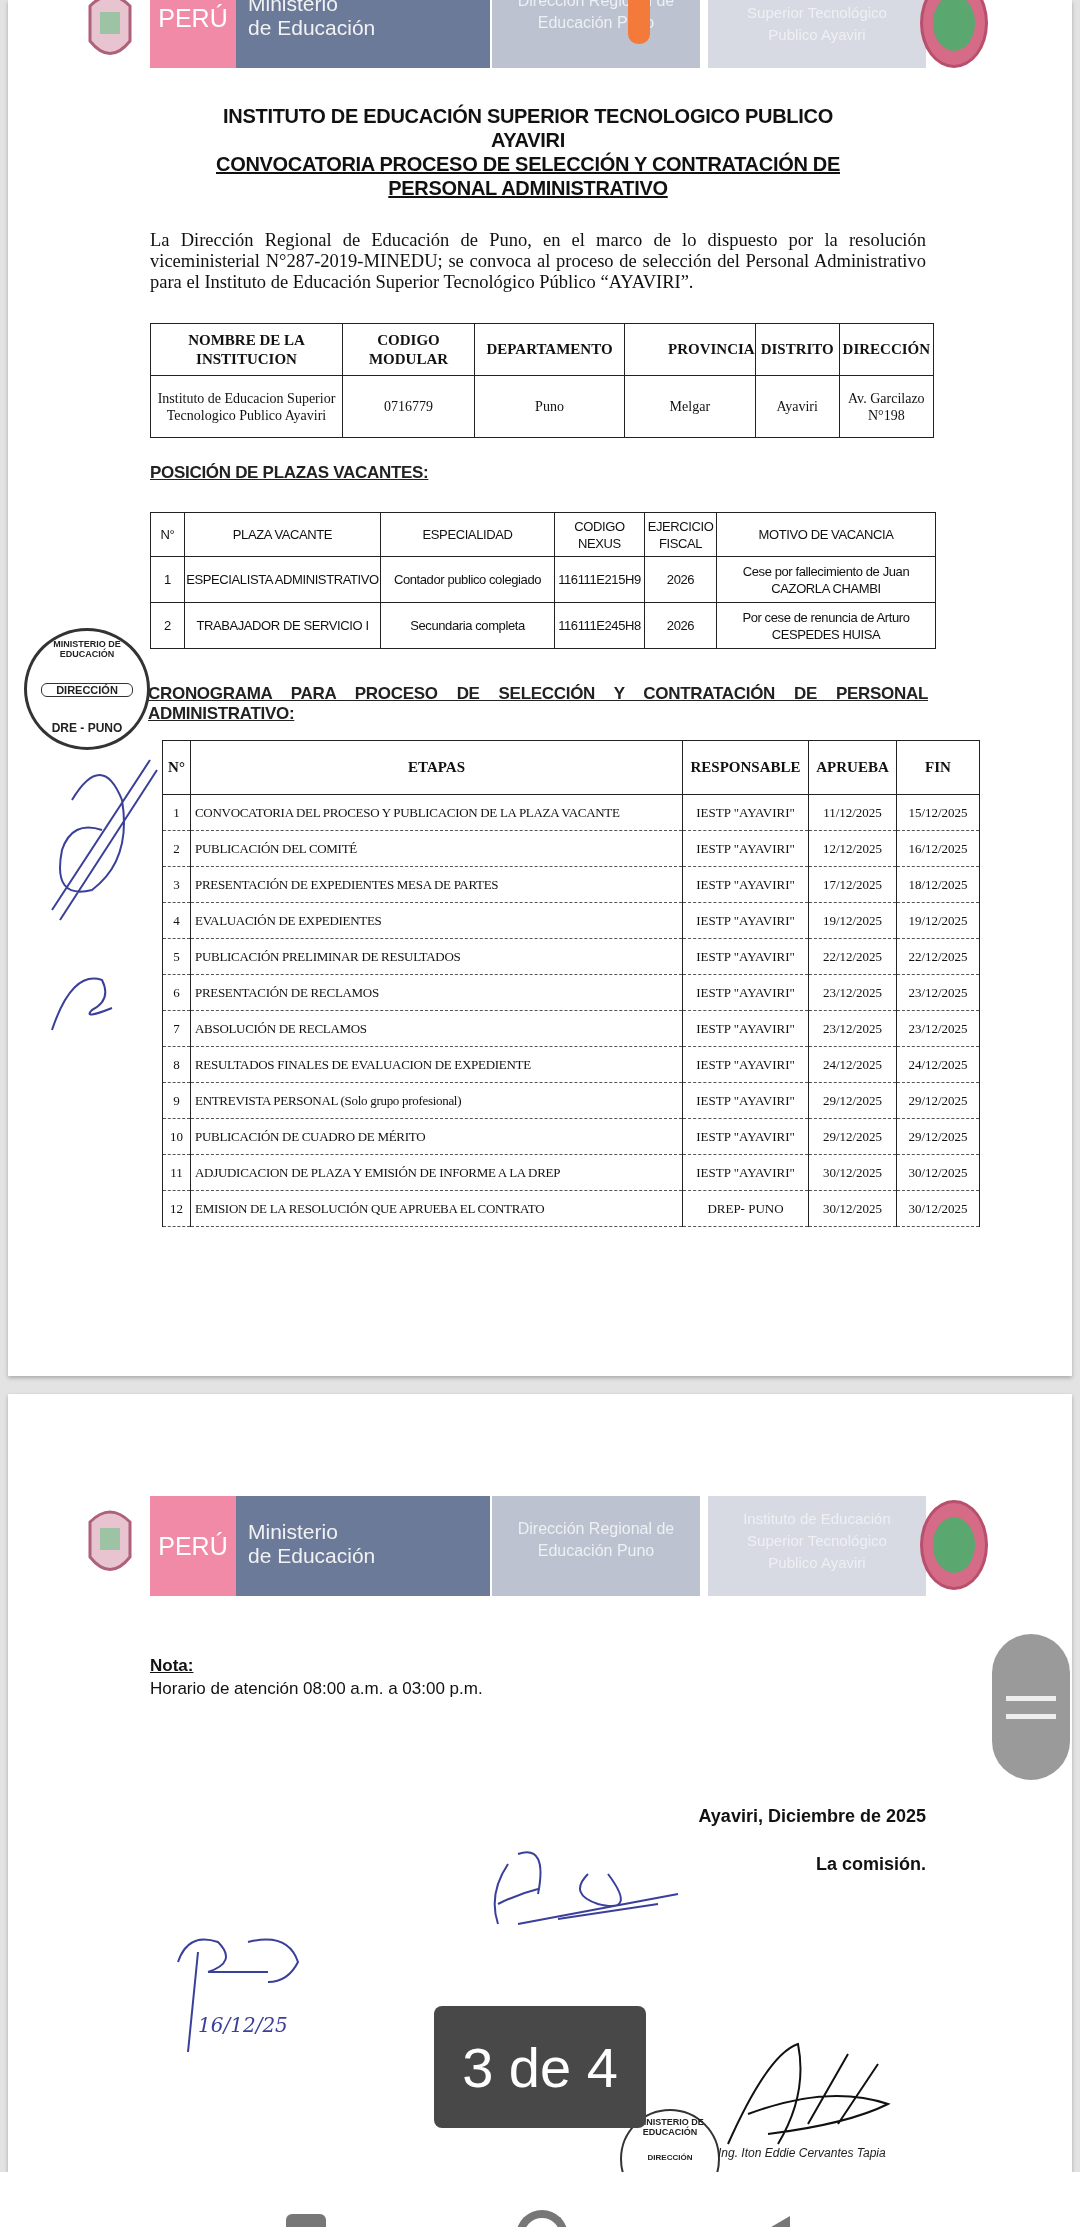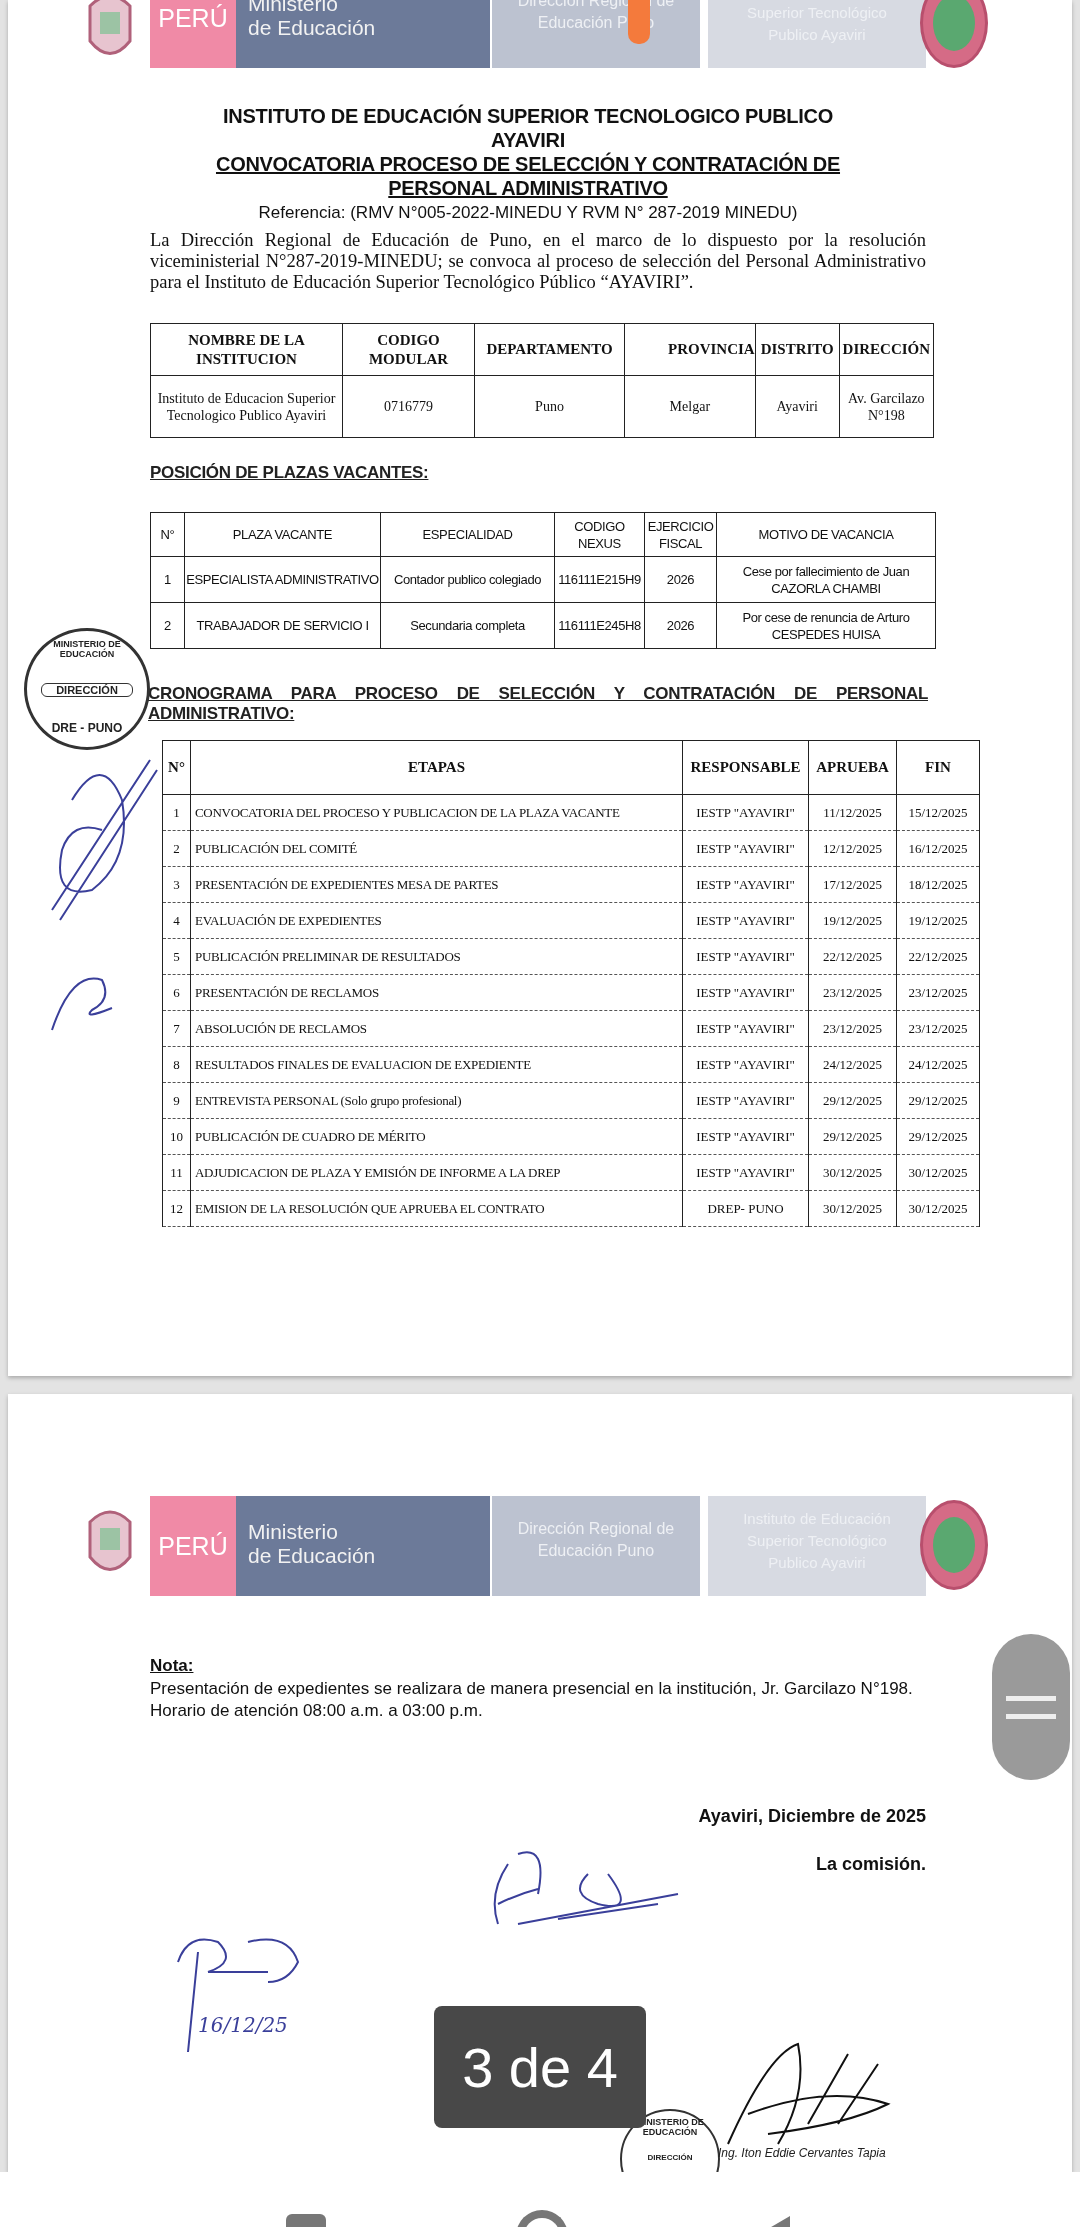--- a/index.html
+++ b/index.html
@@ -80,21 +80,20 @@
     <div class="redact"></div>
 
     <div class="h1" style="top:104px;">
       <div>INSTITUTO DE EDUCACIÓN SUPERIOR TECNOLOGICO PUBLICO</div>
       <div>AYAVIRI</div>
     </div>
     <div class="h1 u" style="top:152px;">
       <div>CONVOCATORIA PROCESO DE SELECCIÓN Y CONTRATACIÓN DE</div>
       <div>PERSONAL ADMINISTRATIVO</div>
     </div>
-    <div class="ref" style="top:203px;">Referencia: (RMV N°005-2022-MINEDU Y RVM N° 287-2019 MINEDU)</div>
     <div class="para" style="top:230px;">La Dirección Regional de Educación de Puno, en el marco de lo dispuesto por la resolución viceministerial N°287-2019-MINEDU; se convoca al proceso de selección del Personal Administrativo  para el Instituto de Educación Superior Tecnológico Público “AYAVIRI”.</div>
 
     <table class="t1" style="left:142px; top:323px; width:784px;">
       <tbody>
           <tr style="height:52px;">
         <th style="width:192px;">NOMBRE DE LA INSTITUCION</th>
         <th style="width:132px;">CODIGO MODULAR</th>
         <th style="width:150px;">DEPARTAMENTO</th>
         <th style="width:106px;padding-left:43px;">PROVINCIA</th>
         <th style="width:84px;">DISTRITO</th>
@@ -271,21 +270,20 @@
       <div class="iest-box">
         <div>Instituto de Educación</div>
         <div>Superior Tecnológico</div>
         <div>Publico Ayaviri</div>
       </div>
       <div class="seal" style="top:4px;"></div>
     </div>
 
     <div class="nota-title">Nota:</div>
     <div class="nota">
-      <div>Presentación de expedientes se realizara de manera presencial en la institución, Jr. Garcilazo N°198.</div>
       <div>Horario de atención 08:00 a.m. a 03:00 p.m.</div>
     </div>
 
     <div class="place" style="top:412px;">Ayaviri, Diciembre de 2025</div>
     <div class="place" style="top:460px;">La comisión.</div>
 
     <svg class="sig" style="left:470px; top:440px;" width="220" height="110" viewBox="0 0 220 110">
       <path d="M30 30 Q10 60 20 90 M20 70 Q40 60 60 55 M40 20 Q70 10 60 60 M110 40 Q90 60 120 70 Q160 80 130 40 M40 90 L200 60 M80 85 L180 70" stroke="#3a3f9a" stroke-width="2" fill="none"></path>
     </svg>
     <svg class="sig" style="left:150px; top:528px;" width="180" height="140" viewBox="0 0 180 140">

